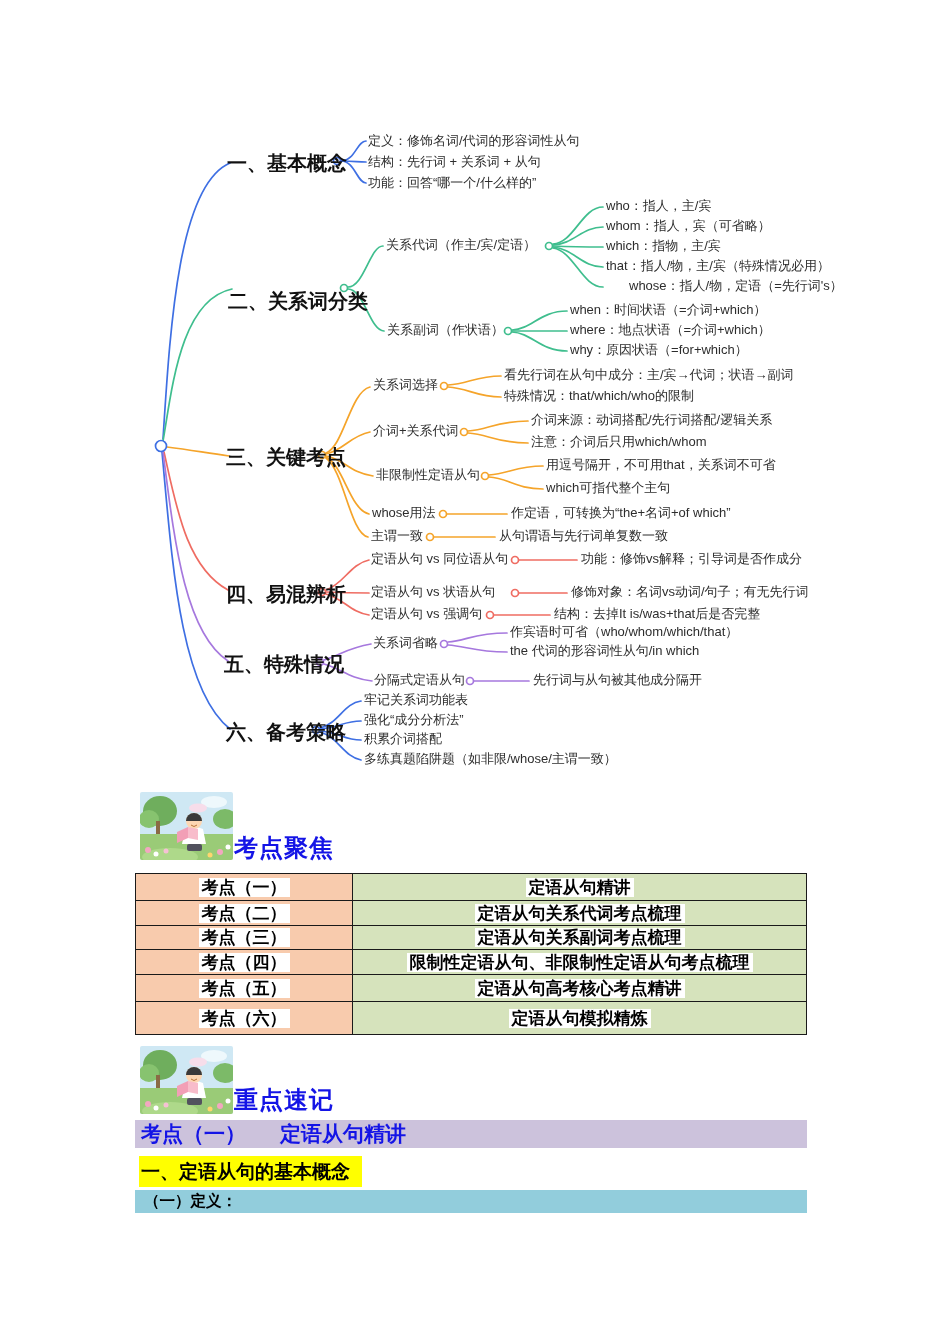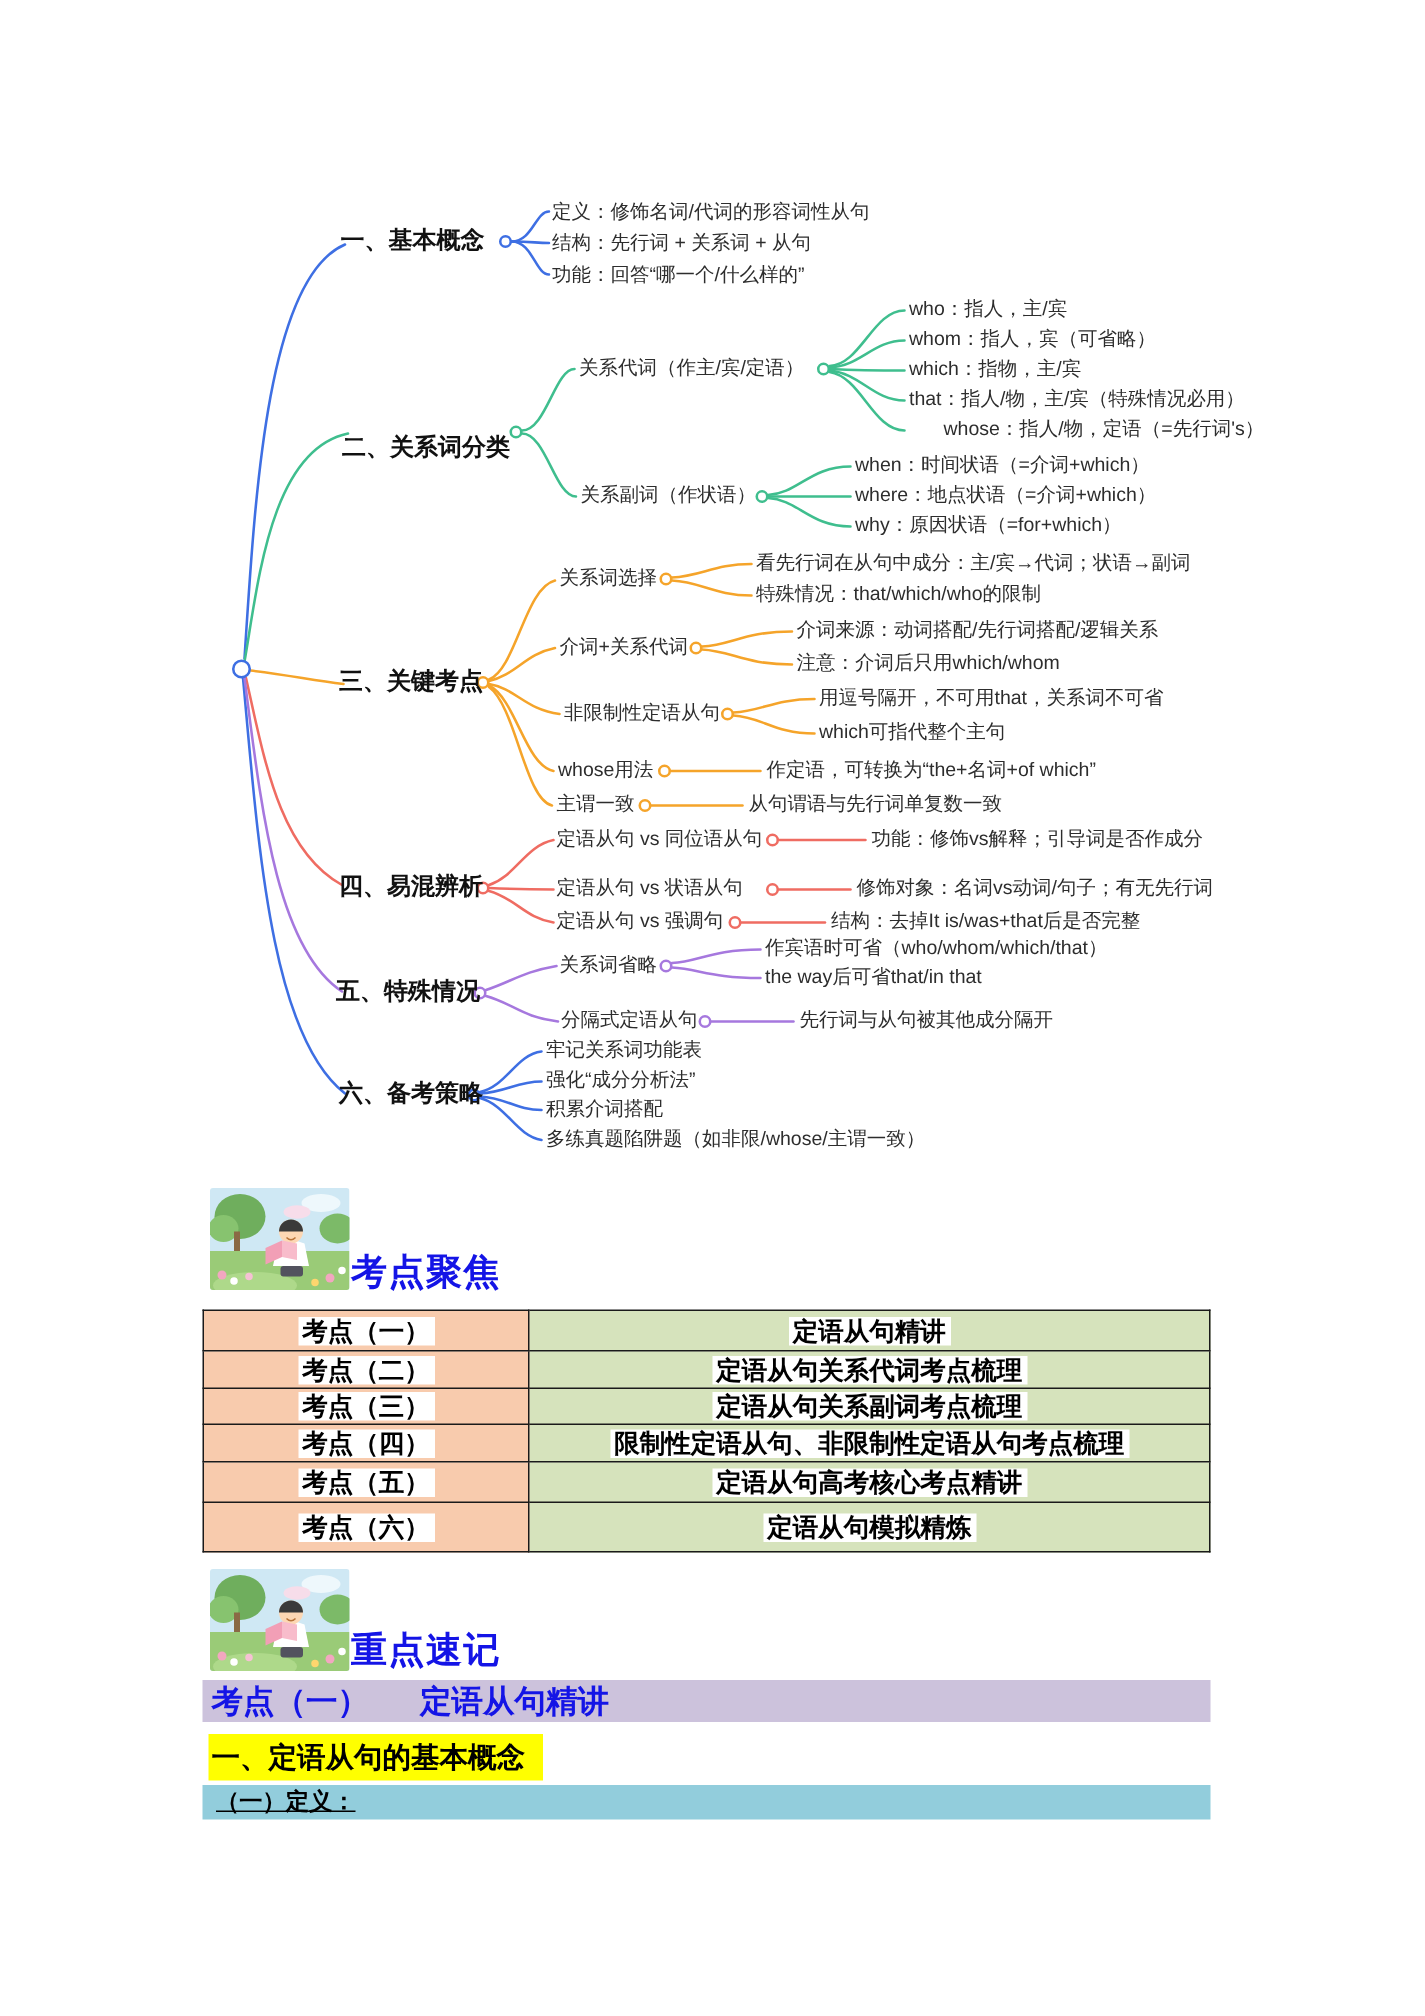--- a/index.html
+++ b/index.html
@@ -5,21 +5,21 @@
   html,body{margin:0;padding:0;}
   body{
     width:950px;height:1344px;background:#ffffff;position:relative;
     font-family:"Liberation Sans","DejaVu Sans",sans-serif;
     overflow:hidden;
   }
   
   #mindmap{position:absolute;left:0;top:0;width:950px;height:800px;}
   #mm-svg{position:absolute;left:0;top:0;}
   .mm{position:absolute;white-space:nowrap;font-size:13px;color:#2d2d2d;line-height:1.1;}
-  .mm1{font-size:16px;font-weight:bold;color:#111;}
+  .mm1{font-size:20px;font-weight:bold;color:#111;}
   
   .illu{position:absolute;width:93px;height:68px;border-radius:2px;}
   .big-blue{position:absolute;font-size:24px;font-weight:bold;color:#1414e6;letter-spacing:1px;white-space:nowrap;}
   table.focus{
     position:absolute;left:135px;top:873px;width:672px;
     border-collapse:collapse;table-layout:fixed;
   }
   table.focus td{
     border:1.6px solid #1a1a1a;text-align:center;vertical-align:middle;
     font-size:17px;font-weight:bold;color:#000;padding:0;
@@ -33,21 +33,21 @@
   }
   .band-purple span{font-size:21px;font-weight:bold;color:#1414e6;white-space:nowrap;}
   .band-purple .t2{margin-left:34px;}
   .yellow-head{
     position:absolute;left:139px;top:1156px;background:#FFFF00;
     font-size:19px;font-weight:bold;color:#000;padding:3px 12px 2px 2px;white-space:nowrap;
   }
   .band-blue{
     position:absolute;left:135px;top:1190px;width:672px;height:23px;
     background:#92CDDC;display:flex;align-items:center;padding-left:9px;box-sizing:border-box;
-    font-size:15.5px;font-weight:bold;color:#000;text-decoration:underline;
+    font-size:15.5px;font-weight:bold;color:#000;
   }
 </style>
 </head>
 <body>
 
 <div id="mindmap">
 
   <svg id="mm-svg" width="950" height="800" viewBox="0 0 950 800">
     <g fill="none" stroke-linecap="round" stroke-width="1.7">
 
@@ -174,21 +174,21 @@
   <span class="mm" style="left:371px;top:552px">定语从句 vs 同位语从句</span>
   <span class="mm" style="left:581px;top:552px">功能：修饰vs解释；引导词是否作成分</span>
   <span class="mm" style="left:371px;top:585px">定语从句 vs 状语从句</span>
   <span class="mm" style="left:571px;top:585px">修饰对象：名词vs动词/句子；有无先行词</span>
   <span class="mm" style="left:371px;top:607px">定语从句 vs 强调句</span>
   <span class="mm" style="left:554px;top:607px">结构：去掉It is/was+that后是否完整</span>
 
   <span class="mm mm1" style="left:224px;top:653px">五、特殊情况</span>
   <span class="mm" style="left:373px;top:636px">关系词省略</span>
   <span class="mm" style="left:510px;top:625px">作宾语时可省（who/whom/which/that）</span>
-  <span class="mm" style="left:510px;top:644px">the way后可省that/in that</span>
+  <span class="mm" style="left:510px;top:644px">the 代词的形容词性从句/in which</span>
   <span class="mm" style="left:374px;top:673px">分隔式定语从句</span>
   <span class="mm" style="left:533px;top:673px">先行词与从句被其他成分隔开</span>
 
   <span class="mm mm1" style="left:226px;top:721px">六、备考策略</span>
   <span class="mm" style="left:364px;top:693px">牢记关系词功能表</span>
   <span class="mm" style="left:364px;top:713px">强化“成分分析法”</span>
   <span class="mm" style="left:364px;top:732px">积累介词搭配</span>
   <span class="mm" style="left:364px;top:752px">多练真题陷阱题（如非限/whose/主谓一致）</span>
 </div>
 

